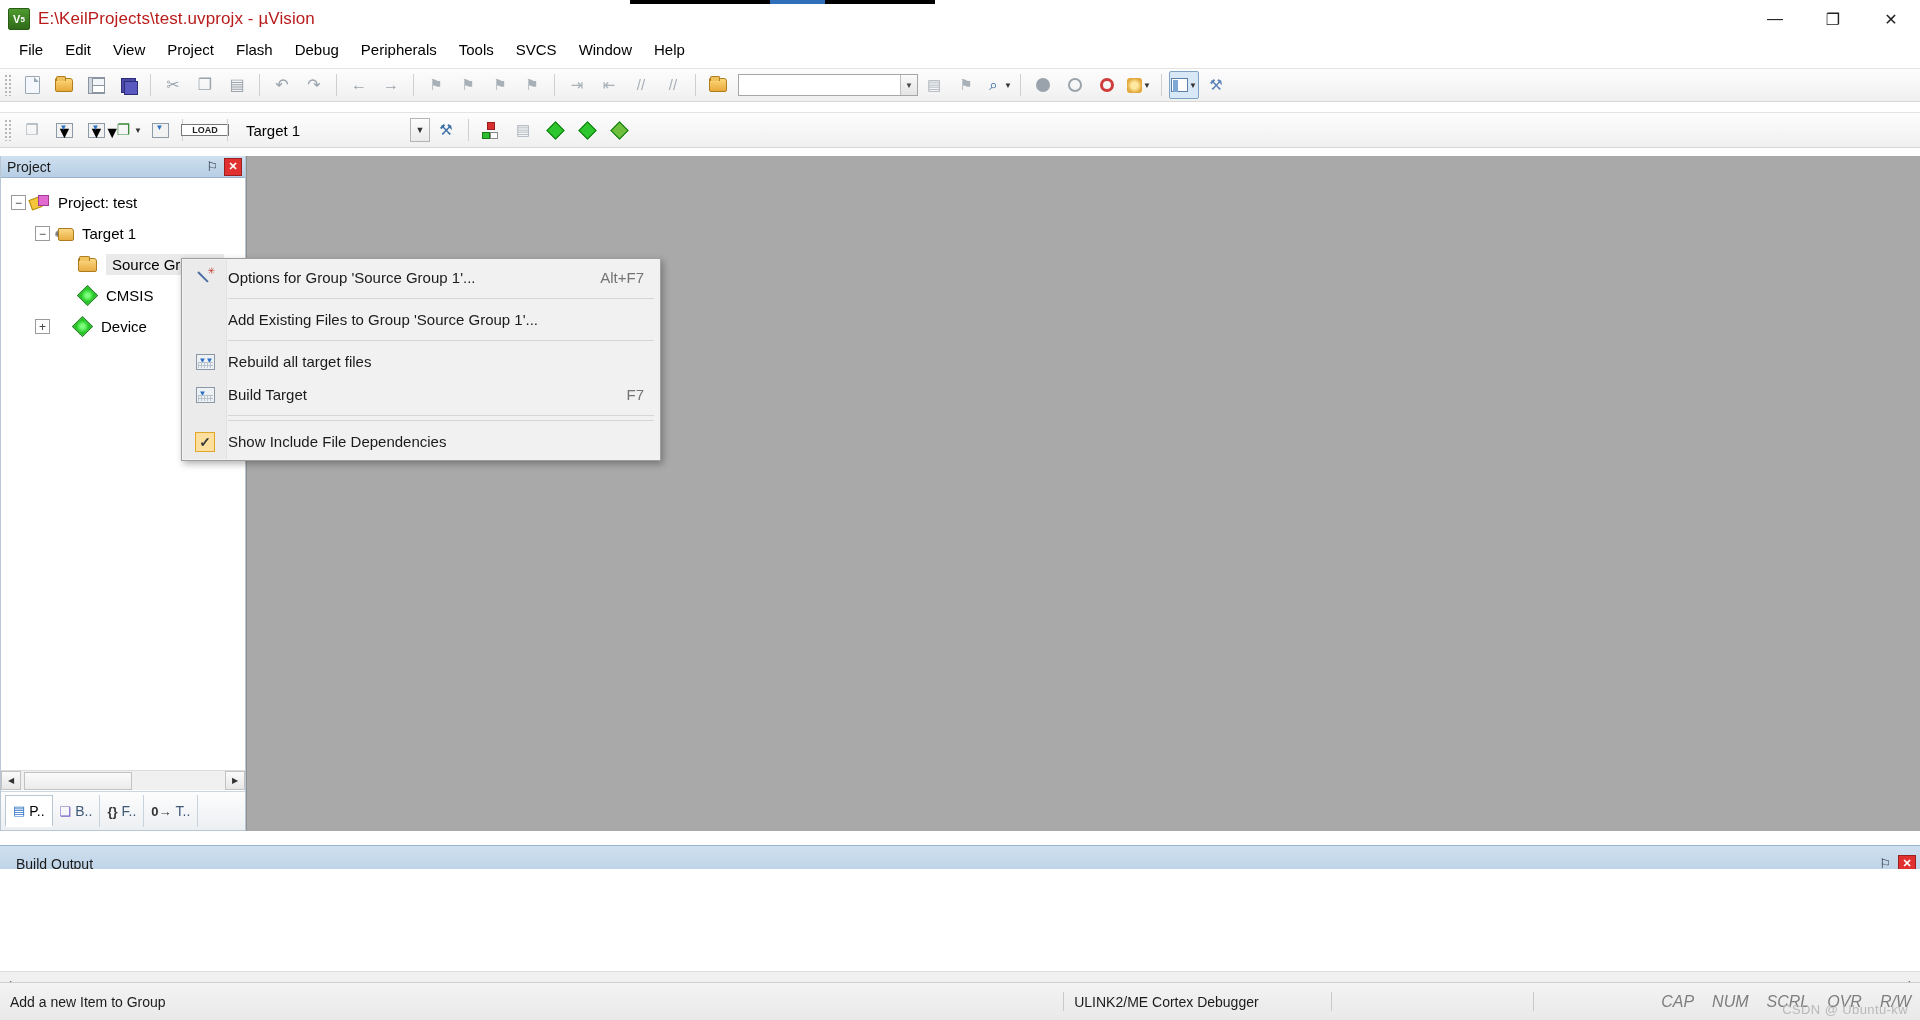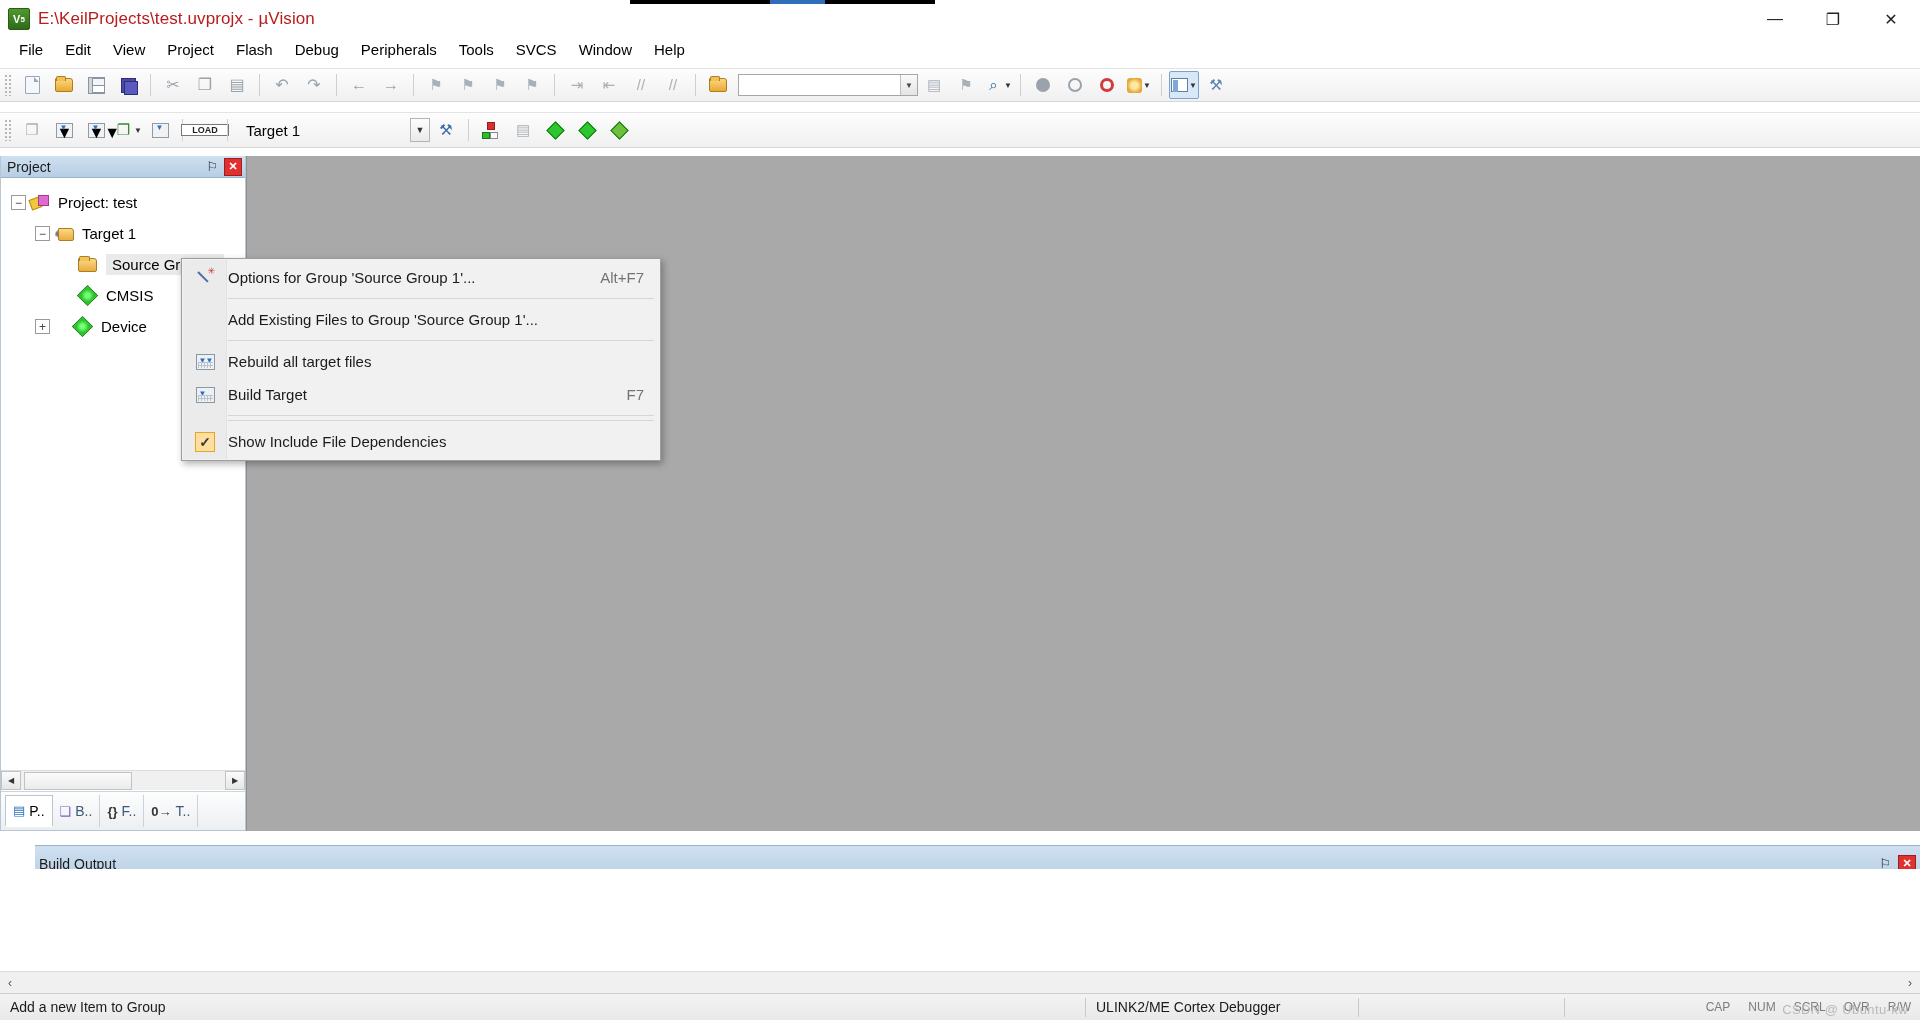--- a/index.html
+++ b/index.html
@@ -174,39 +174,39 @@
     background: #a9a9a9; border-left:1px solid #8f8f8f;
   }
 
   
   .build-panel {
     position: absolute; left: 0; top: 845px; width: 1920px; height: 148px; background: #fff;
   }
   .build-header {
     height: 37px; background: linear-gradient(#cfe0f0, #b7cee4);
     border-top:1px solid #9ab3cc; border-bottom: 1px solid #9ab3cc;
-    display:flex; align-items:center; padding-left:4px; font-size:14px; color:#1b1b1b;margin-left:35px;
+    display:flex; align-items:center; padding-left:16px; font-size:14px; color:#1b1b1b;
   }
   .build-header .hdr-btns { margin-left:auto; display:flex; gap:4px; padding-right:4px; }
   .build-body { position:absolute; left:0; right:0; top:24px; bottom:24px; background:#fff; }
   .build-scroll {
     position:absolute; left:0; right:0; bottom:0; height:22px; background:#f0f0f0;
     border-top:1px solid #dcdcdc; display:flex; align-items:center; justify-content:space-between; padding:0 2px;
   }
 
   
   .statusbar {
-    position: absolute; left:0; bottom:0; width:1920px; height:27px;
+    position: absolute; left:0; bottom:0; width:1920px; height:38px;
     background: linear-gradient(#f3f3f3,#e9e9e9); border-top:1px solid #cfcfcf;
     display:flex; align-items:center; font-size:14px; color:#1b1b1b;
   }
   .sb-cell { padding:0 10px; height:27px; display:flex; align-items:center; }
   .sb-div { width:1px; height:19px; background:#c9c9c9; }
   .sb-right { margin-left:auto; display:flex; align-items:center; }
-  .sb-ind { font-size:12px; color:#7d7d7d; padding:0 9px; }
+  .sb-ind { font-size:16px; color:#7d7d7d; padding:0 9px;font-style:italic; }
   .watermark {
     position:absolute; right:12px; bottom:3px; font-size:13px; color:#b9b9b9;
     letter-spacing:.4px; pointer-events:none;
   }
 
   
   .ctx-menu {
     position: absolute; left: 181px; top: 258px; width: 480px;
     background: #f1f1f1; border: 1px solid #9e9e9e;
     box-shadow: 2px 3px 7px rgba(0,0,0,.30);

